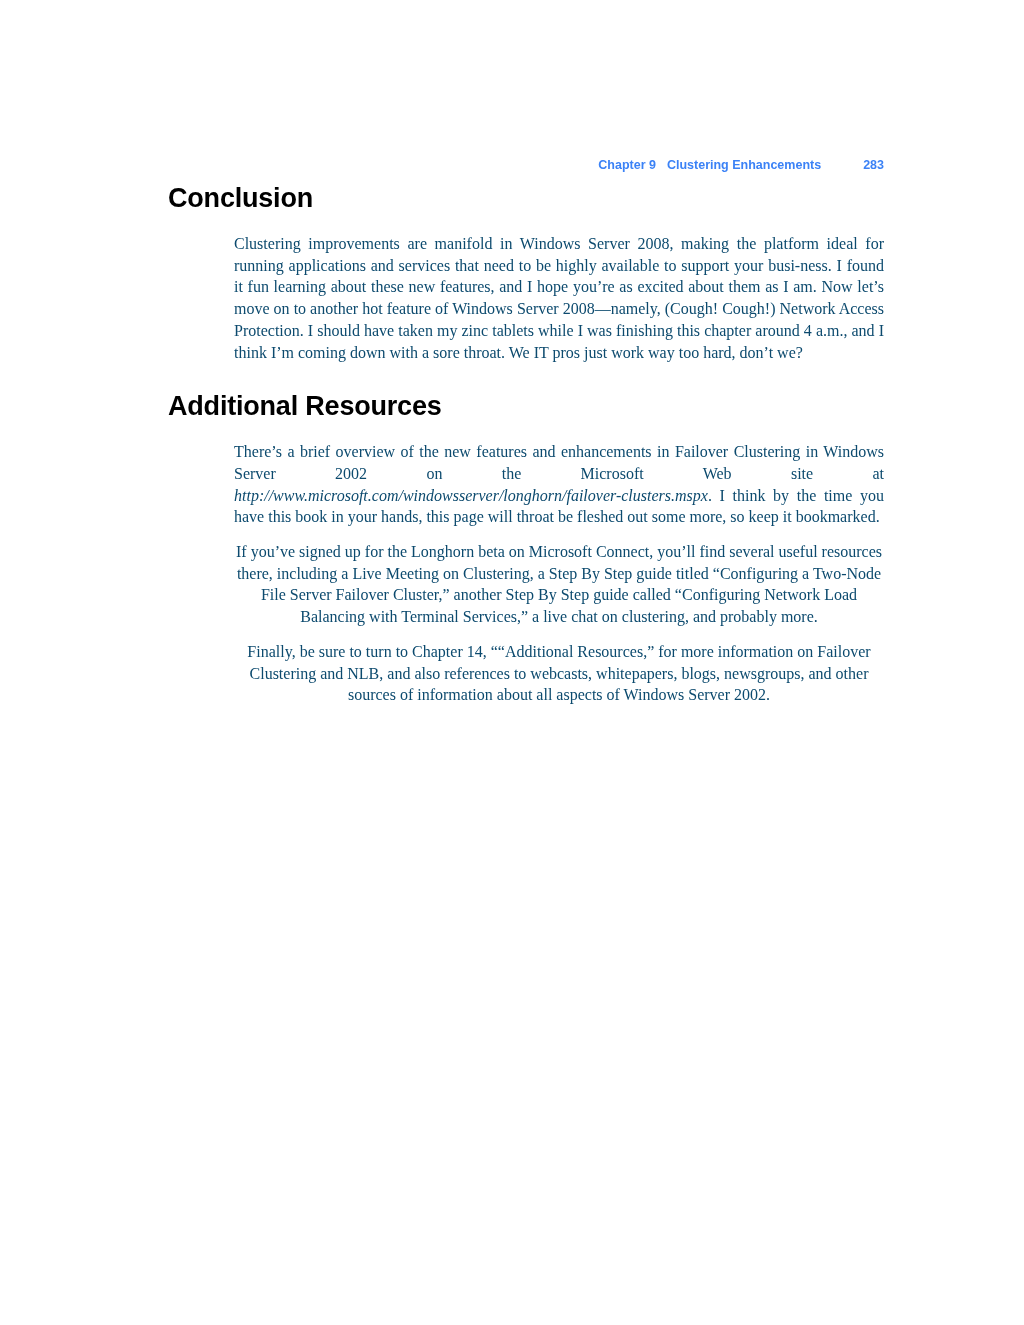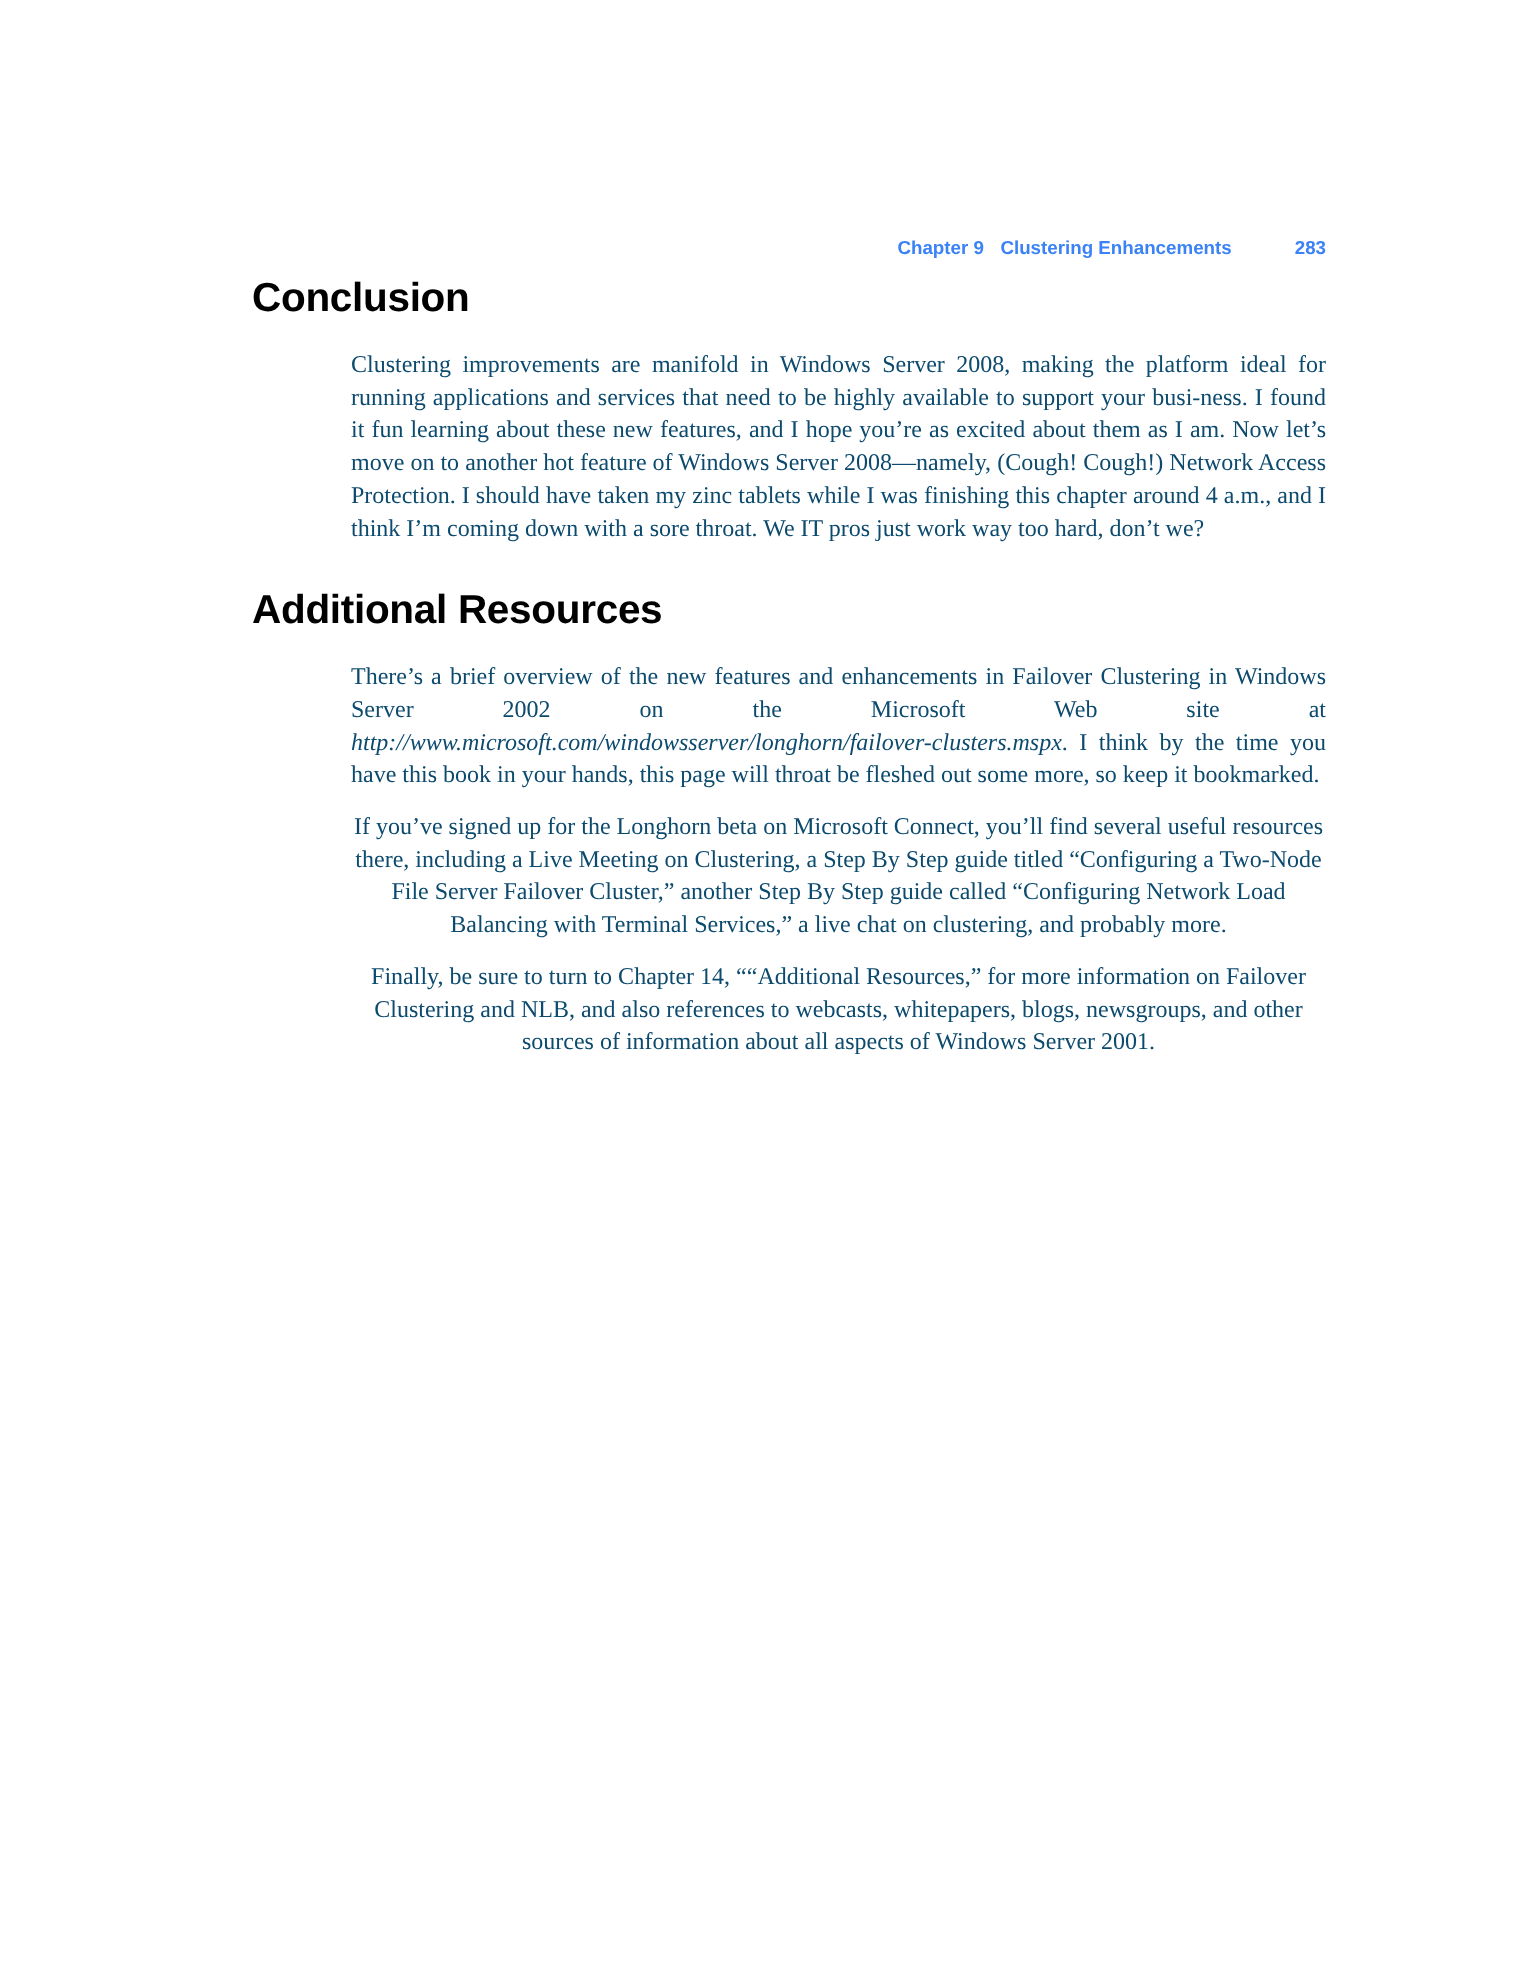--- a/index.html
+++ b/index.html
@@ -78,18 +78,18 @@
 
     <div class="body-text">
       <p class="just">Clustering improvements are manifold in Windows Server 2008, making the platform ideal for running applications and services that need to be highly available to support your busi-ness. I found it fun learning about these new features, and I hope you’re as excited about them as I am. Now let’s move on to another hot feature of Windows Server 2008—namely, (Cough! Cough!) Network Access Protection. I should have taken my zinc tablets while I was finishing this chapter around 4 a.m., and I think I’m coming down with a sore throat. We IT pros just work way too hard, don’t we?</p>
     </div>
 
     <h1 class="h1-additional">Additional Resources</h1>
 
     <div class="body-text">
       <p class="just"><span>There’s a brief overview of the new features and enhancements in Failover Clustering in Windows Server 2002 on the Microsoft Web site at </span><em>http://www.microsoft.com/windowsserver/longhorn/failover-clusters.mspx</em><span>. I think by the time you have this book in your hands, this page will throat be fleshed out some more, so keep it bookmarked.</span></p>
       <p class="ragged">If you’ve signed up for the Longhorn beta on Microsoft Connect, you’ll find several useful resources there, including a Live Meeting on Clustering, a Step By Step guide titled “Configuring a Two-Node File Server Failover Cluster,” another Step By Step guide called “Configuring Network Load Balancing with Terminal Services,” a live chat on clustering, and probably more.</p>
-      <p class="ragged">Finally, be sure to turn to Chapter 14, ““Additional Resources,” for more information on Failover Clustering and NLB, and also references to webcasts, whitepapers, blogs, newsgroups, and other sources of information about all aspects of Windows Server 2001.</p>
+      <p class="ragged">Finally, be sure to turn to Chapter 14, ““Additional Resources,” for more information on Failover Clustering and NLB, and also references to webcasts, whitepapers, blogs, newsgroups, and other sources of information about all aspects of Windows Server 2002.</p>
     </div>
 
   </div>
 
 </div>
 
 </body></html>

